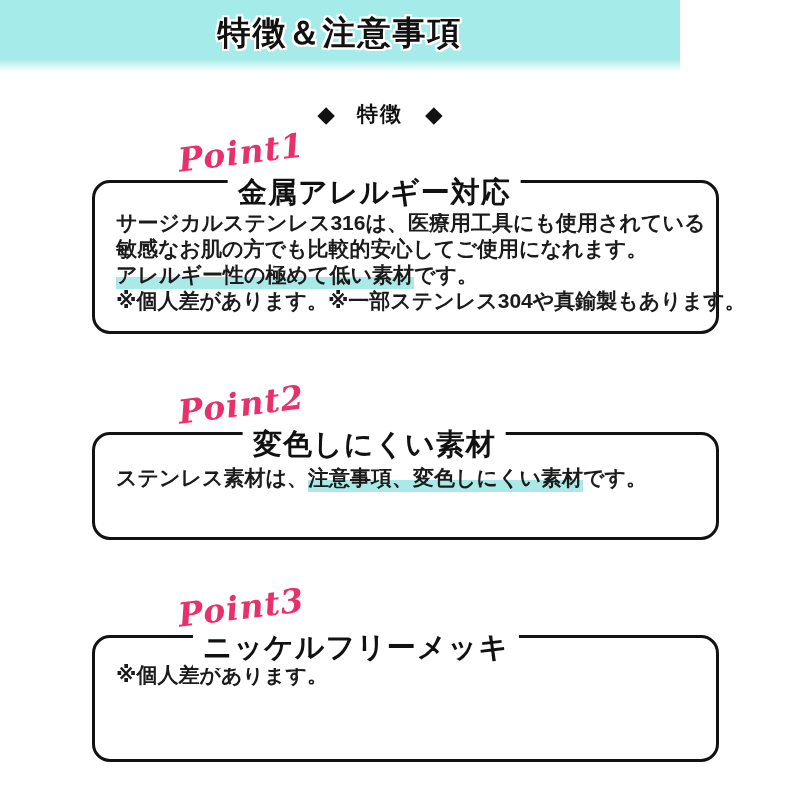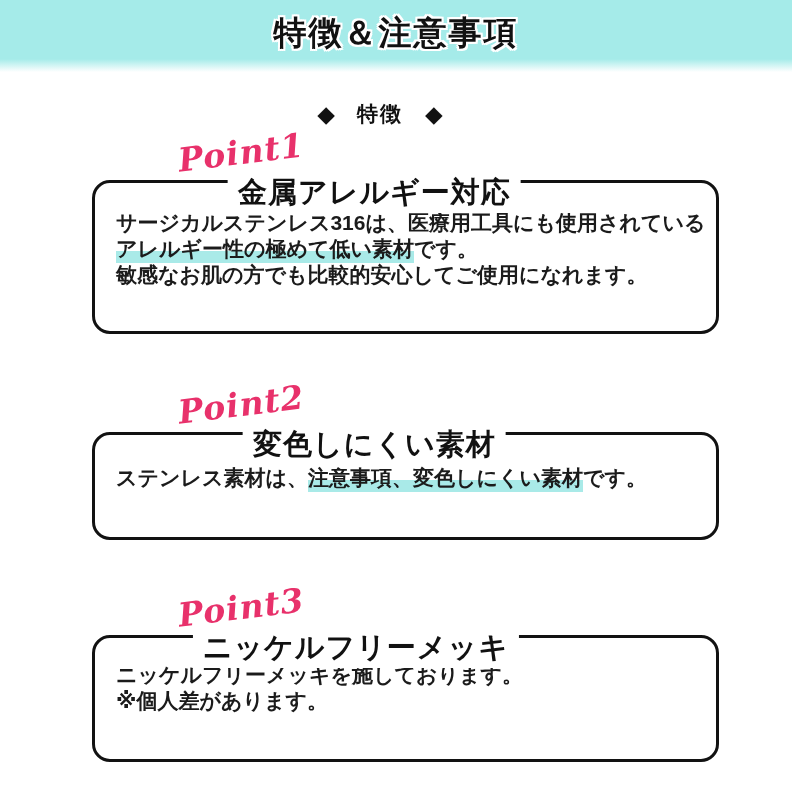--- a/index.html
+++ b/index.html
@@ -13,21 +13,21 @@
   body{
     position:relative;
     background:#ffffff;
     font-family:"Liberation Sans","DejaVu Sans",sans-serif;
     color:var(--ink);
     overflow:hidden;
   }
 
   
   .band{
-    position:absolute;top:0;left:0;width:792px;height:72px;
+    position:absolute;top:0;left:0;width:680px;height:72px;
     background:linear-gradient(to bottom,var(--band-teal) 0%,var(--band-teal) 82%,#ffffff 100%);
     display:flex;align-items:center;justify-content:center;
   }
   .band-title{
     font-size:33px;font-weight:bold;letter-spacing:2px;color:#111;
     padding-bottom:6px;
     text-shadow:
       -2px -2px 0 #fff, 2px -2px 0 #fff, -2px 2px 0 #fff, 2px 2px 0 #fff,
       0 -2px 0 #fff, 0 2px 0 #fff, -2px 0 0 #fff, 2px 0 0 #fff;
   }
@@ -94,38 +94,38 @@
   <span class="label">特徴</span>
   <span class="diamond">◆</span>
 </div>
 
 <section class="point-wrap" id="point1">
   <div class="badge">Point1</div>
   <div class="frame">
     <h2 class="box-title">金属アレルギー対応</h2>
     <div class="box-body">
       <p class="line"><span>サージカルステンレス316は、医療用工具にも使用されている</span></p>
+      <p class="line"><span>敏感なお肌の方でも比較的安心してご使用になれます。</span></p>
       <p class="line"><span class="hl">アレルギー性の極めて低い素材</span><span>です。</span></p>
-      <p class="line"><span>敏感なお肌の方でも比較的安心してご使用になれます。</span></p>
+      <p class="line"><span>※個人差があります。※一部ステンレス304や真鍮製もあります。</span></p>
     </div>
   </div>
 </section>
 
 <section class="point-wrap" id="point2">
   <div class="badge">Point2</div>
   <div class="frame">
     <h2 class="box-title">変色しにくい素材</h2>
     <div class="box-body">
       <p class="line"><span>ステンレス素材は、</span><span class="hl">注意事項、変色しにくい素材</span><span>です。</span></p>
     </div>
   </div>
 </section>
 
 <section class="point-wrap" id="point3">
   <div class="badge">Point3</div>
   <div class="frame">
     <h2 class="box-title t3">ニッケルフリーメッキ</h2>
     <div class="box-body">
-      <p class="line"><span>ニッケルフリーメッキを施しております。</span></p>
       <p class="line"><span>※個人差があります。</span></p>
     </div>
   </div>
 </section>
 
 </body></html>

